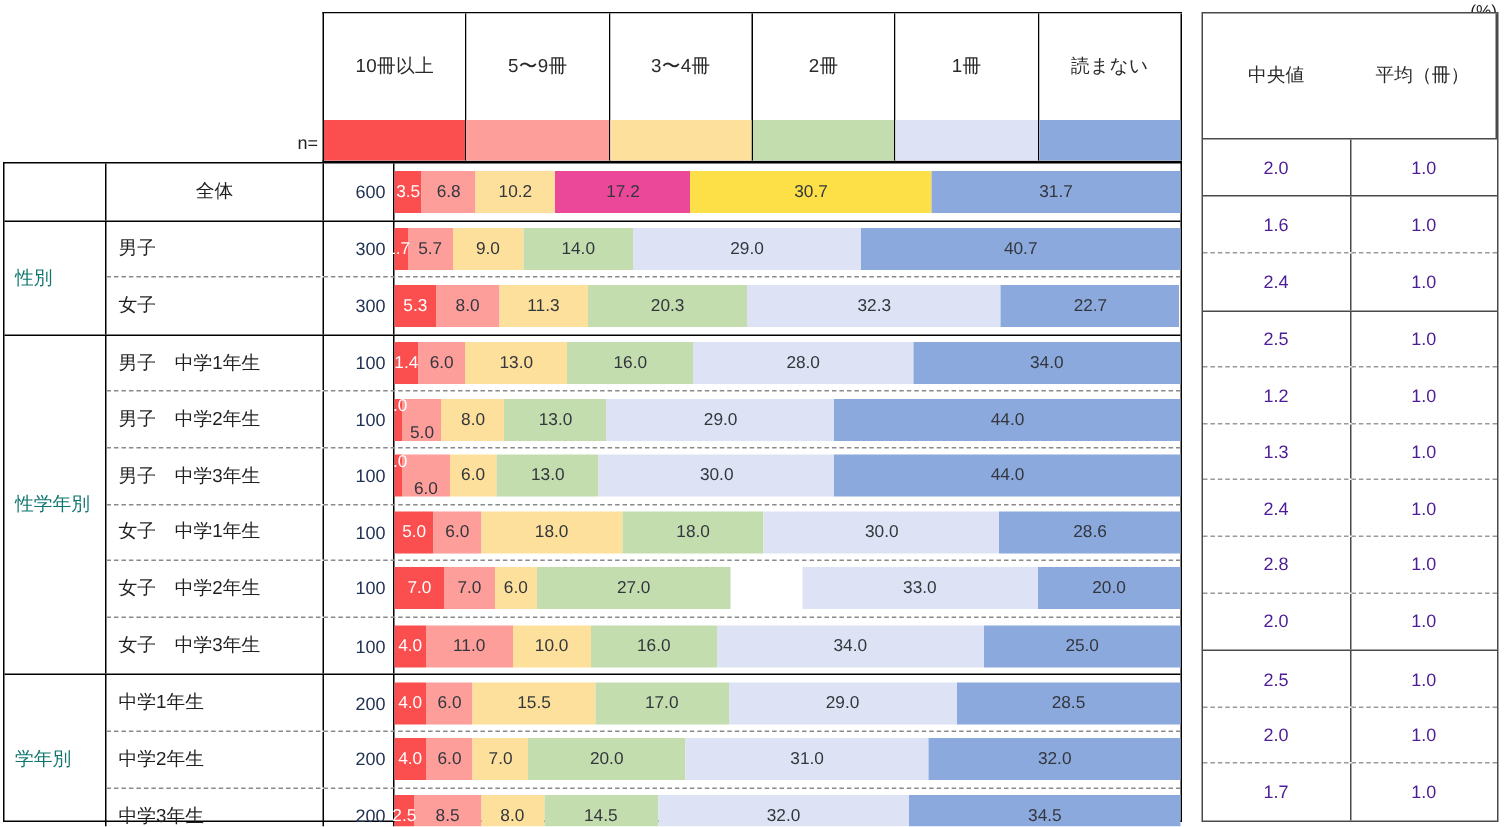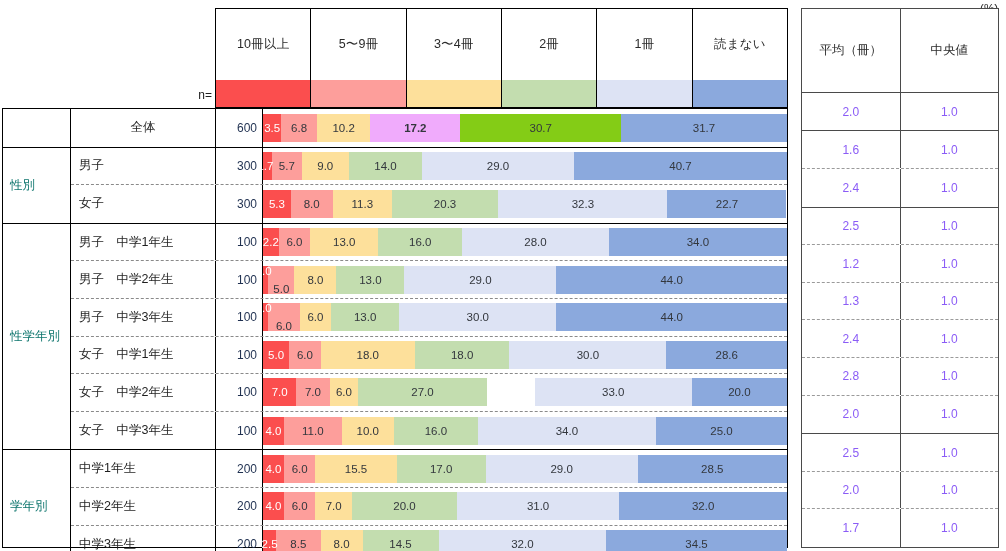--- a/index.html
+++ b/index.html
@@ -199,21 +199,21 @@
     height: 37.6px;
     border-bottom: 1px dashed #9a9a9a;
   }
   .side-row.last-row { border-bottom: none; }
   .side-cell {
     flex: 1 1 0;
     display: flex;
     align-items: center;
     justify-content: center;
     font-size: 12px;
-    color: #8b5cf6;
+    color: #4c1d95;
   }
   .side-cell.first { border-right: 1.3px solid #4a4a4a; }
 </style>
 </head>
 <body>
 
 <div id="root">
 
   <div id="chart-block">
 
@@ -257,24 +257,24 @@
                 <div class="bar">
                   <div class="seg dark-on-red" style="background: rgb(251, 78, 78); width: 3.5%;">
                     <span class="seg-val">3.5</span>
                   </div>
                   <div class="seg" style="background: rgb(253, 158, 155); width: 6.8%;">
                     <span class="seg-val">6.8</span>
                   </div>
                   <div class="seg" style="background: rgb(253, 224, 155); width: 10.2%;">
                     <span class="seg-val">10.2</span>
                   </div>
-                  <div class="seg" style="background: #f0abfc; width: 17.2%; font-weight: bold;">
+                  <div class="seg" style="background: #ec4899; width: 17.2%;">
                     <span class="seg-val">17.2</span>
                   </div>
-                  <div class="seg" style="background: #84cc16; width: 30.7%;">
+                  <div class="seg" style="background: #fde047; width: 30.7%;">
                     <span class="seg-val">30.7</span>
                   </div>
                   <div class="seg" style="background: rgb(139, 169, 221); width: 31.7%;">
                     <span class="seg-val">31.7</span>
                   </div>
                 </div>
               </div>
             </div>
           </div>
         </div>
@@ -337,21 +337,21 @@
         </div>
         <div class="grid-group">
           <div class="group-label">性学年別</div>
           <div class="group-rows">
             <div class="grid-row">
               <div class="row-label">男子　中学1年生</div>
               <div class="row-n">100</div>
               <div class="row-bar-wrap">
                 <div class="bar">
                   <div class="seg dark-on-red" style="background: rgb(251, 78, 78); width: 3%;">
-                    <span class="seg-val">2.2</span>
+                    <span class="seg-val">1.4</span>
                   </div>
                   <div class="seg" style="background: rgb(253, 158, 155); width: 6%;">
                     <span class="seg-val">6.0</span>
                   </div>
                   <div class="seg" style="background: rgb(253, 224, 155); width: 13%;">
                     <span class="seg-val">13.0</span>
                   </div>
                   <div class="seg" style="background: rgb(195, 221, 175); width: 16%;">
                     <span class="seg-val">16.0</span>
                   </div>
@@ -579,22 +579,22 @@
             </div>
           </div>
         </div>
       </div>
   </div>
 
   <div id="pct-mark">(%)</div>
 
   <div id="side-table">
     <div class="side-head">
+        <div class="side-head-cell">中央値</div>
         <div class="side-head-cell first">平均（冊）</div>
-        <div class="side-head-cell">中央値</div>
       </div>
     <div id="side-body">
         <div class="side-group">
           <div class="side-row last-row">
             <div class="side-cell first">2.0</div>
             <div class="side-cell">1.0</div>
           </div>
         </div>
         <div class="side-group">
           <div class="side-row">

